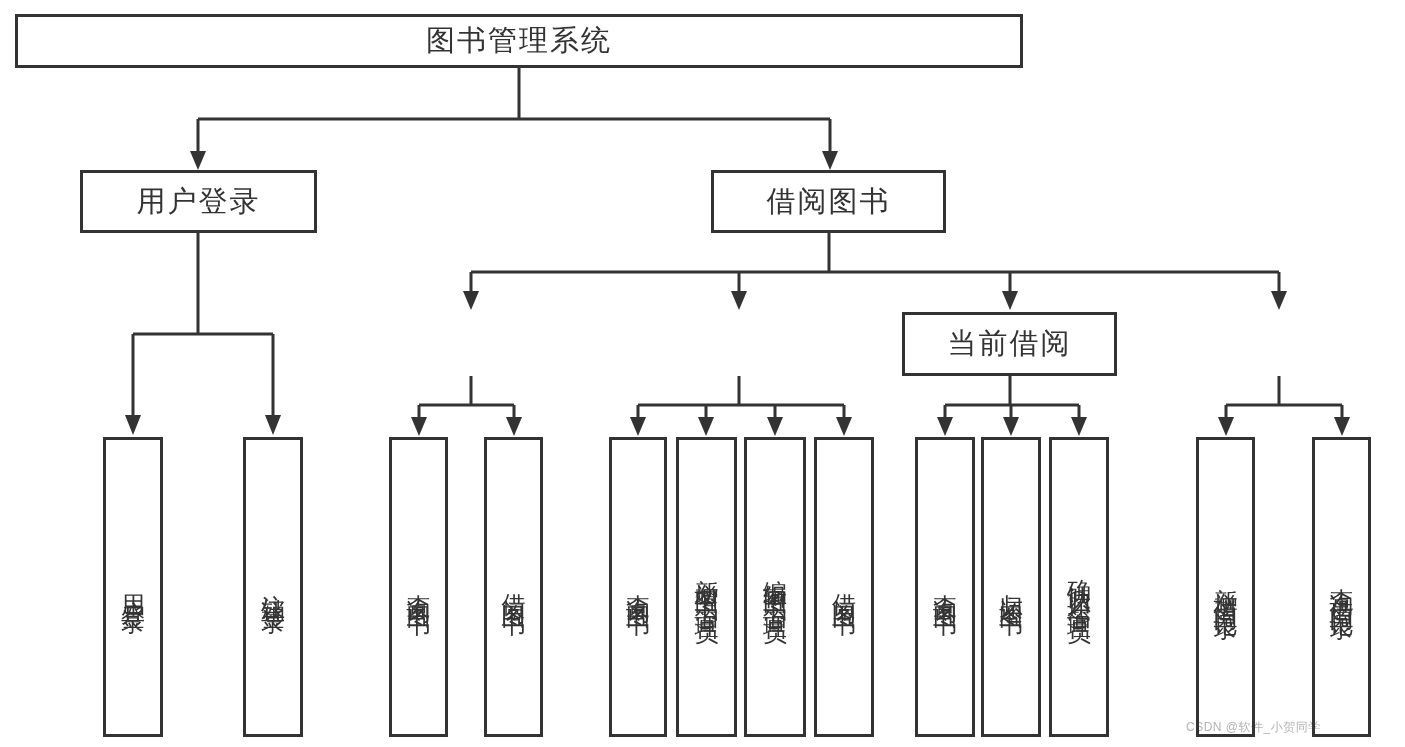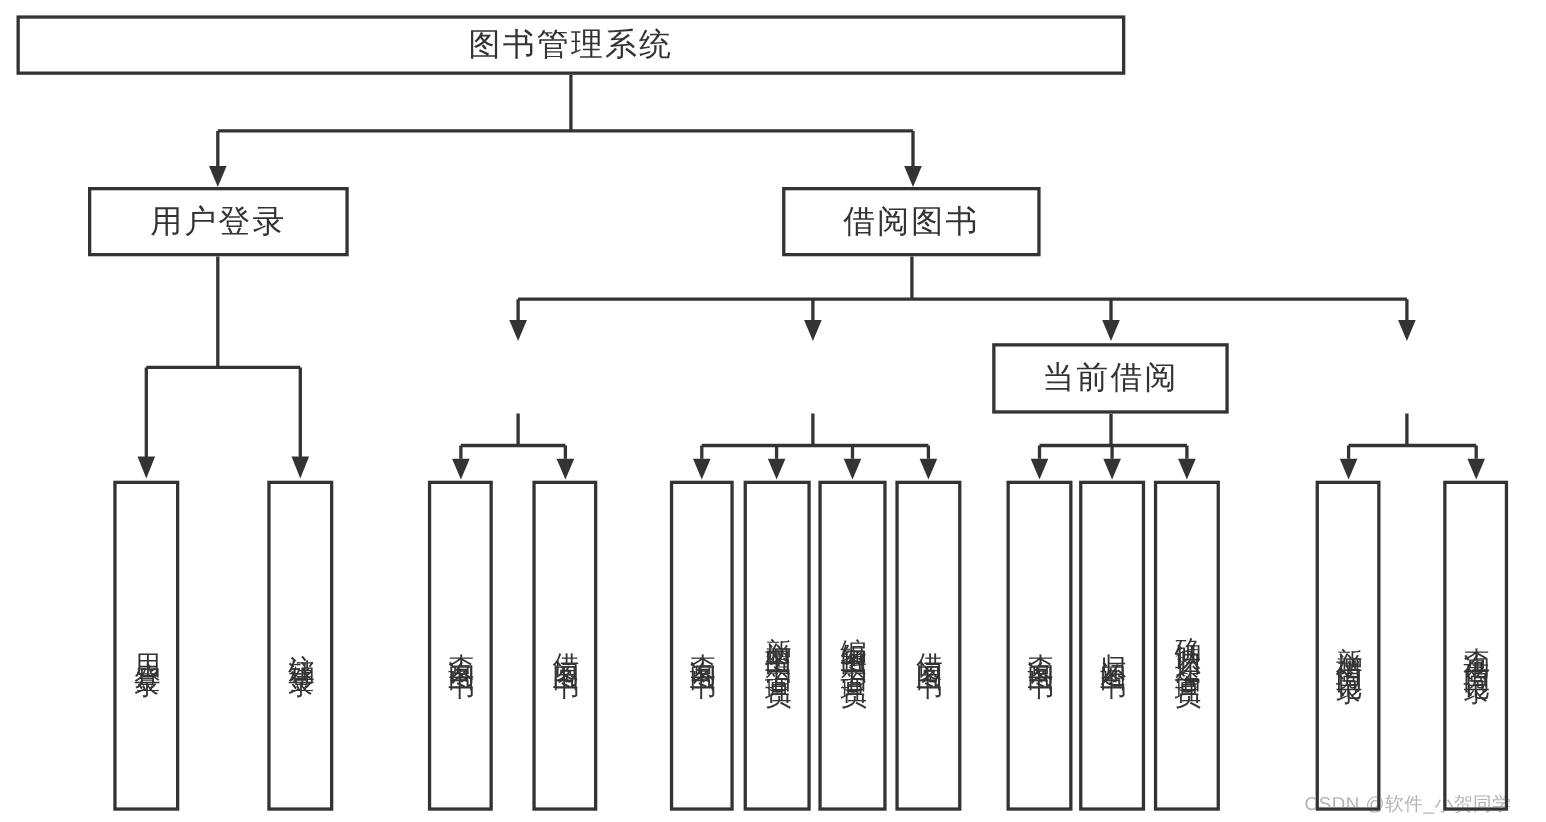--- a/index.html
+++ b/index.html
@@ -19,21 +19,21 @@
   .hlabel{font-size:29px;letter-spacing:2px;white-space:nowrap;}
   .vtext{
     writing-mode:vertical-rl;text-orientation:mixed;
     font-size:24px;letter-spacing:6px;line-height:1;white-space:nowrap;
   }
   .connectors{position:absolute;left:0;top:0;z-index:1;pointer-events:none;}
   .connectors path{stroke:var(--line,#333333);stroke-width:3;fill:none;}
   .connectors polygon{fill:var(--line,#333333);stroke:none;}
   .watermark{
     position:absolute;left:1186px;top:719px;z-index:5;
-    font-size:17px;letter-spacing:0.5px;white-space:nowrap;
+    font-size:12px;letter-spacing:0.5px;white-space:nowrap;
     color:var(--watermark,#b3b3b3);
     mix-blend-mode:darken;
   }
 </style>
 </head>
 <body>
 
 <div class="stage">
 
   <svg class="connectors" width="1405" height="747" viewBox="0 0 1405 747">

